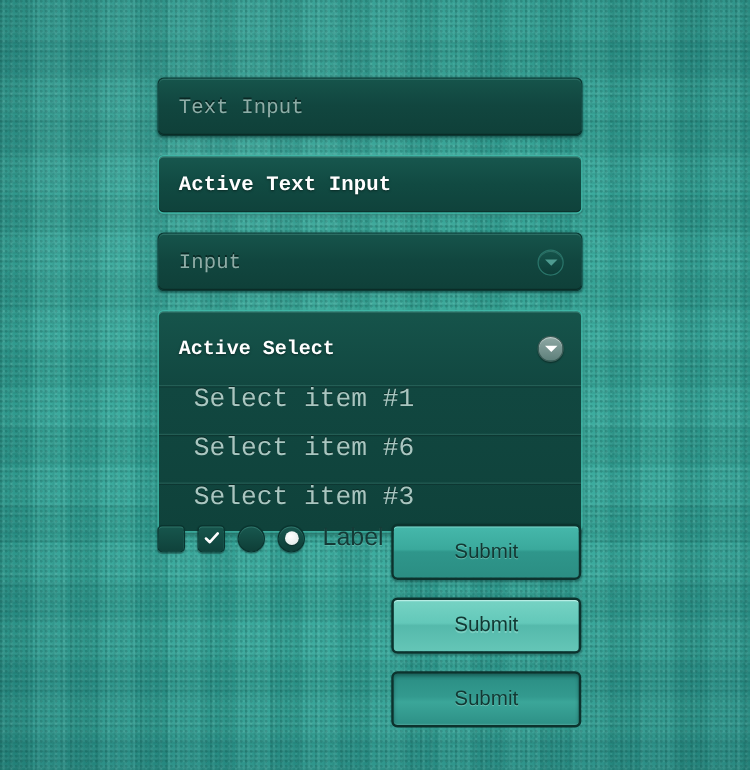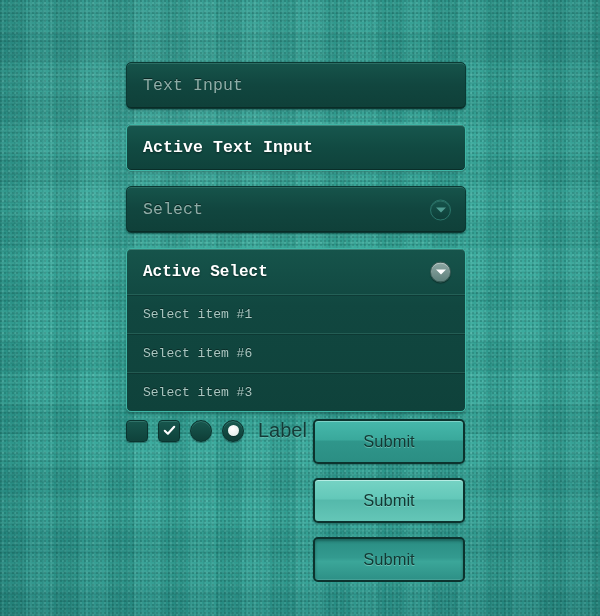--- a/index.html
+++ b/index.html
@@ -151,28 +151,27 @@
       0 0 4px rgba(120,230,215,0.28),
       0 2px 3px rgba(6,48,44,0.5);
     margin-bottom: 15px;
     overflow: hidden;
   }
   .select-head {
     position: relative;
     height: 45px;
     display: flex;
     align-items: center;
-    padding: 0 16px;
+    padding: 7px 16px;
   }
   .select-option {
     height: 38px;
     display: flex;
-    align-items: center;
-    padding: 0 16px;
-    font-size: 13px;
+    padding: 0 28px;
+    font-size: 21px;
     color: #a9c6c0;
     border-top: 1px solid rgba(130,205,192,0.17);
     box-shadow: inset 0 1px 0 rgba(0,0,0,0.18);
     text-shadow: 0 -1px 0 rgba(0,0,0,0.4);
   }
 
   
   .ctrl-row {
     position: absolute;
     left: 126px;
@@ -272,21 +271,21 @@
 
     <div class="field">
       <span class="txt placeholder">Text Input</span>
     </div>
 
     <div class="field active">
       <span class="txt value">Active Text Input</span>
     </div>
 
     <div class="field">
-      <span class="txt placeholder">Select</span>
+      <span class="txt placeholder">Input</span>
       <span class="caret idle">
         <span class="tri"></span>
       </span>
     </div>
 
     <div class="select-panel">
       <div class="select-head">
         <span class="txt value">Active Select</span>
         <span class="caret on">
           <span class="tri"></span>

